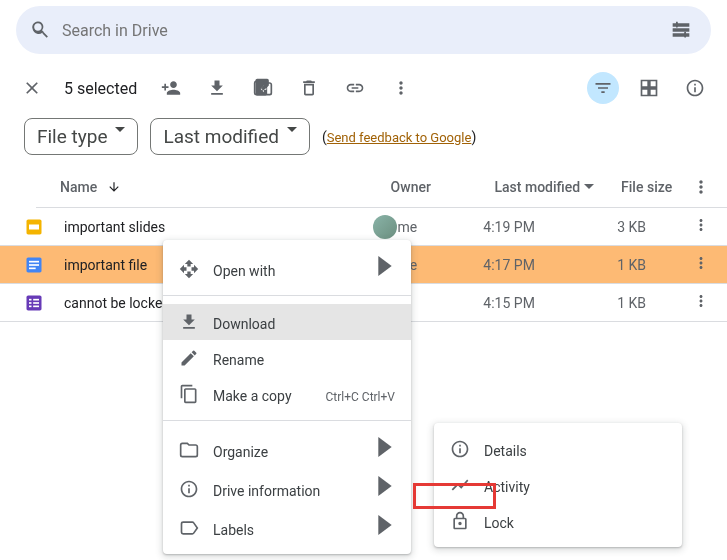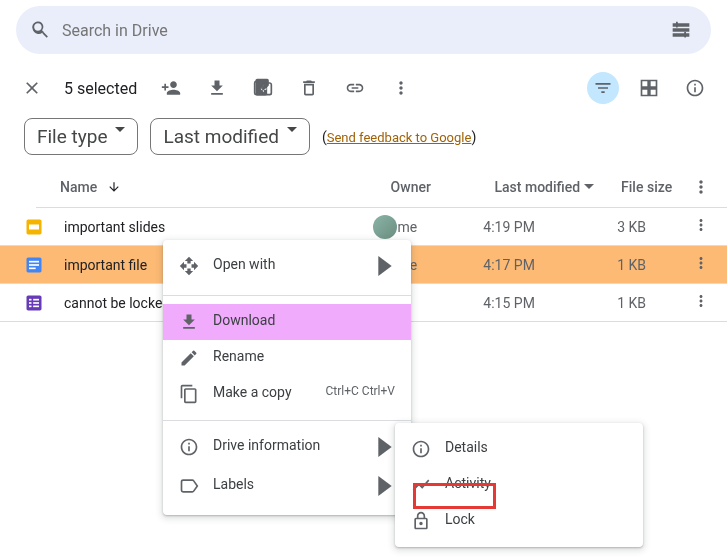--- a/index.html
+++ b/index.html
@@ -103,37 +103,37 @@
       top: 240px;
       width: 248px;
       background: #fff;
       border-radius: 4px;
       box-shadow: 0 2px 6px 2px rgba(60,64,67,.15), 0 1px 2px rgba(60,64,67,.3);
       padding: 8px 0;
       z-index: 10;
     }
     .menu-item {
       display: flex;
-      align-items: flex-start;
+      align-items: flex-end;
       padding: 8px 16px;
       gap: 14px;
       cursor: pointer;
       font-size: 14px;
       color: #3c4043;
       position: relative;
     }
-    .menu-item.hover { background: #f0abfc; }
+    .menu-item.hover { background: #e5e5e5; }
     .menu-item svg { width: 20px; height: 20px; fill: #5f6368; flex-shrink: 0; }
     .menu-item .shortcut { margin-left: auto; color: #5f6368; font-size: 12px; }
     .menu-item .chevron { margin-left: auto; }
     .menu-sep { border: none; border-top: 1px solid #dadce0; margin: 8px 0; }
 
     .submenu {
       position: absolute;
-      left: 395px;
+      left: 434px;
       top: 423px;
       width: 248px;
       background: #fff;
       border-radius: 4px;
       box-shadow: 0 2px 6px 2px rgba(60,64,67,.15), 0 1px 2px rgba(60,64,67,.3);
       padding: 8px 0;
       z-index: 11;
     }
     .highlight-box {
       position: absolute;
@@ -362,20 +362,29 @@
   <div class="menu-item">
     <svg viewBox="0 0 24 24">
         <path d="M16 1H4c-1.1 0-2 .9-2 2v14h2V3h12V1zm3 4H8c-1.1 0-2 .9-2 2v14c0 1.1.9 2 2 2h11c1.1 0 2-.9 2-2V7c0-1.1-.9-2-2-2zm0 16H8V7h11v14z"></path>
       </svg>
     <span>Make a copy</span>
     <span class="shortcut">Ctrl+C Ctrl+V</span>
   </div>
   <hr class="menu-sep">
   <div class="menu-item">
     <svg viewBox="0 0 24 24">
+        <path d="M10 4H4c-1.1 0-2 .9-2 2v12c0 1.1.9 2 2 2h16c1.1 0 2-.9 2-2V8c0-1.1-.9-2-2-2h-8l-2-2z" fill="none" stroke="#5f6368" stroke-width="2"></path>
+      </svg>
+    <span>Organize</span>
+    <span class="chevron"><svg width="8" height="12" viewBox="0 0 8 12">
+          <path d="M0 0l8 6-8 6z" fill="#5f6368"></path>
+        </svg></span>
+  </div>
+  <div class="menu-item">
+    <svg viewBox="0 0 24 24">
         <path d="M11 7h2v2h-2zm0 4h2v6h-2zm1-9C6.48 2 2 6.48 2 12s4.48 10 10 10 10-4.48 10-10S17.52 2 12 2zm0 18c-4.41 0-8-3.59-8-8s3.59-8 8-8 8 3.59 8 8-3.59 8-8 8z"></path>
       </svg>
     <span>Drive information</span>
     <span class="chevron"><svg width="8" height="12" viewBox="0 0 8 12">
           <path d="M0 0l8 6-8 6z" fill="#5f6368"></path>
         </svg></span>
   </div>
   <div class="menu-item">
     <svg viewBox="0 0 24 24">
         <path d="M17.63 5.84C17.27 5.33 16.67 5 16 5L5 5.01C3.9 5.01 3 5.9 3 7v10c0 1.1.9 1.99 2 1.99L16 19c.67 0 1.27-.33 1.63-.84L22 12l-4.37-6.16z" fill="none" stroke="#5f6368" stroke-width="2"></path>

